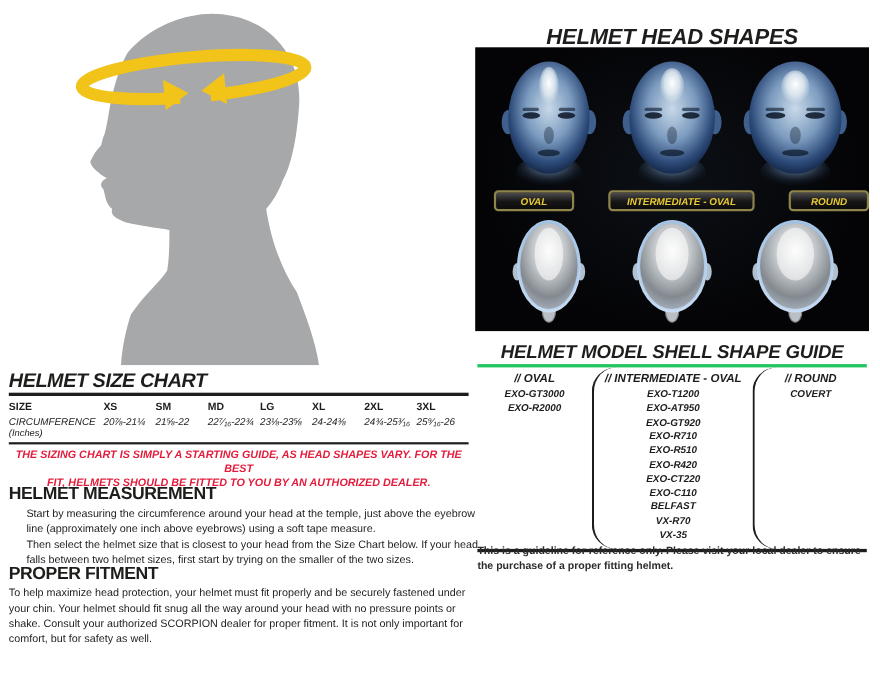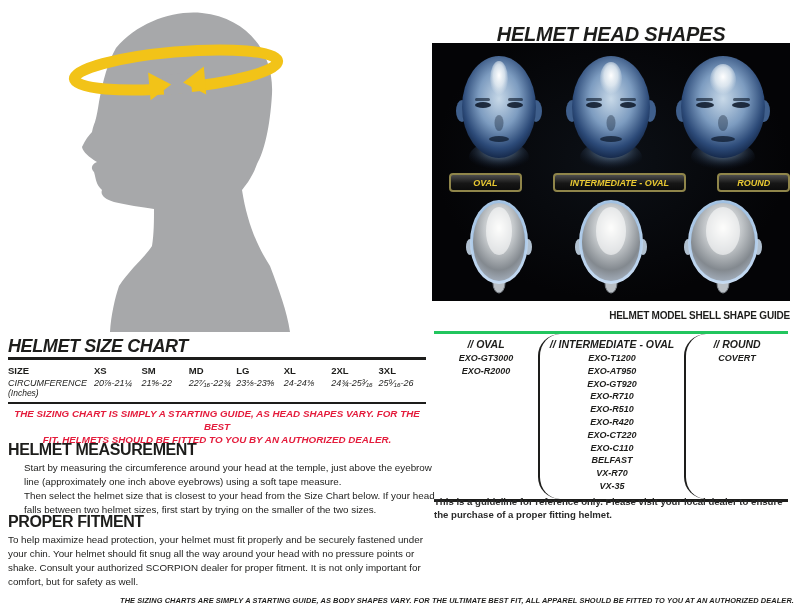--- a/index.html
+++ b/index.html
@@ -41,22 +41,22 @@
   #shape-labels { position:absolute; left:0; top:127px; width:358px; height:24px;
     display:flex; justify-content:center; align-items:center; gap:14px; }
   .shape-label { border:2px solid #8f854a; border-radius:4px;
     background:linear-gradient(#4e4e4e,#161616 55%,#0c0c0c);
     color:#e8c832; font-size:9px; font-weight:bold; font-style:italic;
     padding:3px 0 2px 0; text-align:center; white-space:nowrap;margin-left:17px; }
   .shape-label.w-sm { width:76px; }
   .shape-label.w-lg { width:140px; }
   #tops-svg { position:absolute; left:0; top:152px; }
 
-  #shell-guide-title { left:432px; top:310px; width:358px; text-align:right;
-    font-size:10px; font-weight:bold; letter-spacing:-0.2px; }
+  #shell-guide-title { left:432px; top:310px; width:358px; text-align:center;
+    font-size:17px; font-weight:bold; font-style:italic; letter-spacing:-0.2px; }
 
   #shell-table { left:434px; top:331px; width:354px; border-top:3px solid #22c55e;
     border-bottom:3px solid #1d1d1b; display:grid; grid-template-columns:104px 146px 104px; }
   .shell-col { padding:4px 2px 6px 2px; text-align:center; }
   .shell-col + .shell-col { border-left:2px solid #1d1d1b;border-radius:22px; }
   .shell-header { font-size:10.5px; font-weight:bold; font-style:italic; padding-bottom:2px;
     white-space:nowrap; }
   .shell-model { font-size:9px; font-weight:bold; font-style:italic; line-height:12.8px; }
 
   #shell-note { left:434px; top:495px; width:354px; font-size:9.6px; font-weight:bold;
@@ -277,15 +277,14 @@
       <div class="shell-model">VX-35</div>
     </div>
     <div class="shell-col">
       <div class="shell-header">// ROUND</div>
       <div class="shell-model">COVERT</div>
     </div>
   </div>
 
   <div class="abs" id="shell-note">This is a guideline for reference only. Please visit your local dealer to ensure the purchase of a proper fitting helmet.</div>
 
-  <div class="abs" id="footer-disclaimer">THE SIZING CHARTS ARE SIMPLY A STARTING GUIDE, AS BODY SHAPES VARY. FOR THE ULTIMATE BEST FIT, ALL APPAREL SHOULD BE FITTED TO YOU AT AN AUTHORIZED DEALER.</div>
 
 </div>
 
 </body></html>

